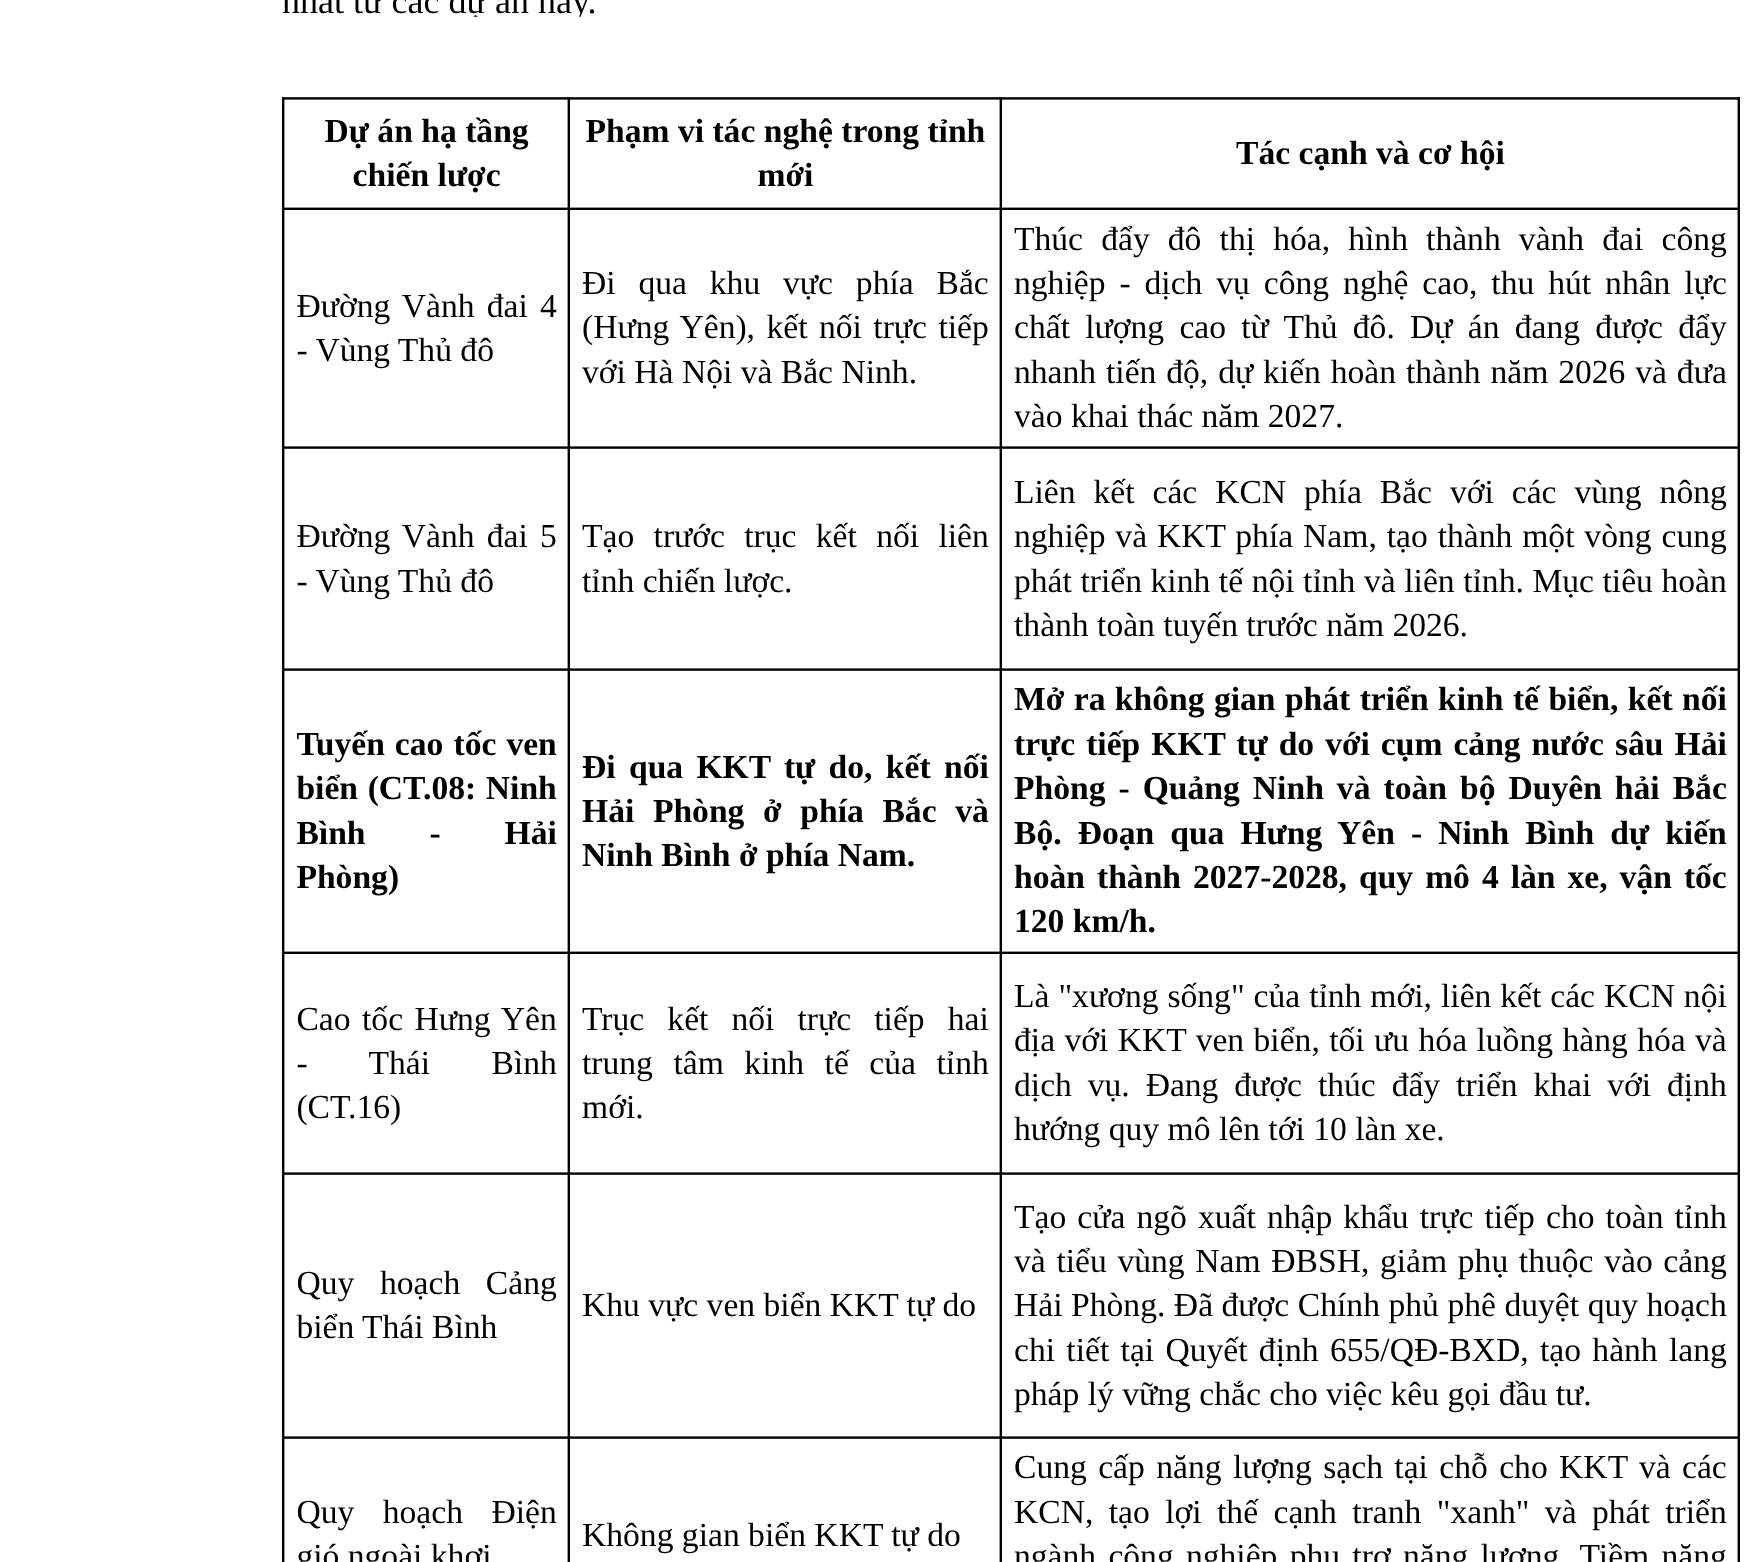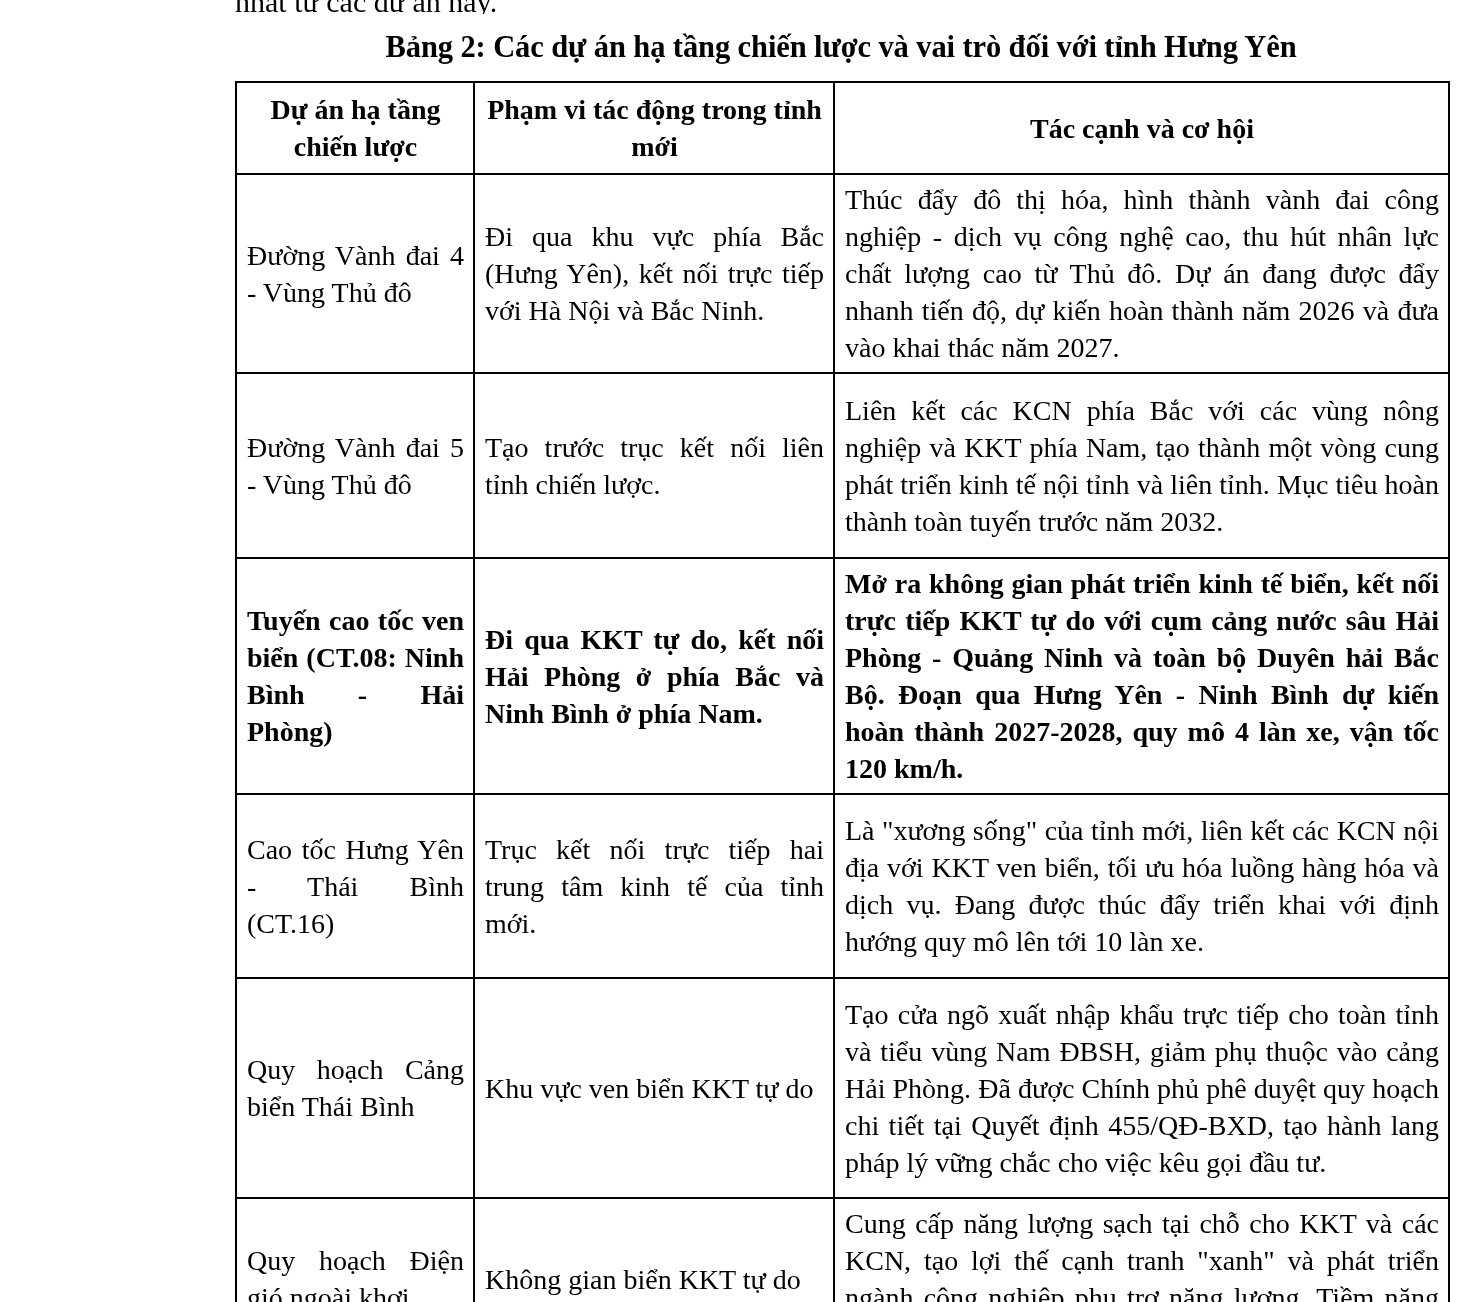--- a/index.html
+++ b/index.html
@@ -102,60 +102,59 @@
   .row-h-5 td { height: 220px; }
   .row-h-6 td { height: 160px; }
 </style>
 </head>
 <body>
 
 <div class="page">
 
   <div class="clipped-top">nhất từ các dự án này.</div>
 
-  <div class="table-caption">Bảng 2: Các dự án hạ tầng chiến lược và vai trò đối với tỉnh Hưng Yên</div>
 
   <table class="infra-table">
     <colgroup>
       <col class="c1">
         <col class="c2">
         <col class="c3">
     </colgroup>
     <thead>
       <tr>
         <th>Dự án hạ tầng chiến lược</th>
-        <th>Phạm vi tác động trong tỉnh mới</th>
+        <th>Phạm vi tác nghệ trong tỉnh mới</th>
         <th>Tác cạnh và cơ hội</th>
       </tr>
     </thead>
     <tbody>
       <tr class="row-h-1">
         <td class="col-a">Đường Vành đai 4 - Vùng Thủ đô</td>
         <td class="col-b">Đi qua khu vực phía Bắc (Hưng Yên), kết nối trực tiếp với Hà Nội và Bắc Ninh.</td>
         <td class="col-c">Thúc đẩy đô thị hóa, hình thành vành đai công nghiệp - dịch vụ công nghệ cao, thu hút nhân lực chất lượng cao từ Thủ đô. Dự án đang được đẩy nhanh tiến độ, dự kiến hoàn thành năm 2026 và đưa vào khai thác năm 2027.</td>
       </tr>
       <tr class="row-h-2">
         <td class="col-a">Đường Vành đai 5 - Vùng Thủ đô</td>
         <td class="col-b">Tạo trước trục kết nối liên tỉnh chiến lược.</td>
-        <td class="col-c">Liên kết các KCN phía Bắc với các vùng nông nghiệp và KKT phía Nam, tạo thành một vòng cung phát triển kinh tế nội tỉnh và liên tỉnh. Mục tiêu hoàn thành toàn tuyến trước năm 2032.</td>
+        <td class="col-c">Liên kết các KCN phía Bắc với các vùng nông nghiệp và KKT phía Nam, tạo thành một vòng cung phát triển kinh tế nội tỉnh và liên tỉnh. Mục tiêu hoàn thành toàn tuyến trước năm 2026.</td>
       </tr>
       <tr class="row-h-3">
         <td class="col-a">Tuyến cao tốc ven biển (CT.08: Ninh Bình - Hải Phòng)</td>
         <td class="col-b">Đi qua KKT tự do, kết nối Hải Phòng ở phía Bắc và Ninh Bình ở phía Nam.</td>
         <td class="col-c">Mở ra không gian phát triển kinh tế biển, kết nối trực tiếp KKT tự do với cụm cảng nước sâu Hải Phòng - Quảng Ninh và toàn bộ Duyên hải Bắc Bộ. Đoạn qua Hưng Yên - Ninh Bình dự kiến hoàn thành 2027-2028, quy mô 4 làn xe, vận tốc 120 km/h.</td>
       </tr>
       <tr class="row-h-4">
         <td class="col-a">Cao tốc Hưng Yên - Thái Bình (CT.16)</td>
         <td class="col-b">Trục kết nối trực tiếp hai trung tâm kinh tế của tỉnh mới.</td>
         <td class="col-c">Là "xương sống" của tỉnh mới, liên kết các KCN nội địa với KKT ven biển, tối ưu hóa luồng hàng hóa và dịch vụ. Đang được thúc đẩy triển khai với định hướng quy mô lên tới 10 làn xe.</td>
       </tr>
       <tr class="row-h-5">
         <td class="col-a">Quy hoạch Cảng biển Thái Bình</td>
         <td class="col-b">Khu vực ven biển KKT tự do</td>
-        <td class="col-c">Tạo cửa ngõ xuất nhập khẩu trực tiếp cho toàn tỉnh và tiểu vùng Nam ĐBSH, giảm phụ thuộc vào cảng Hải Phòng. Đã được Chính phủ phê duyệt quy hoạch chi tiết tại Quyết định 455/QĐ-BXD, tạo hành lang pháp lý vững chắc cho việc kêu gọi đầu tư.</td>
+        <td class="col-c">Tạo cửa ngõ xuất nhập khẩu trực tiếp cho toàn tỉnh và tiểu vùng Nam ĐBSH, giảm phụ thuộc vào cảng Hải Phòng. Đã được Chính phủ phê duyệt quy hoạch chi tiết tại Quyết định 655/QĐ-BXD, tạo hành lang pháp lý vững chắc cho việc kêu gọi đầu tư.</td>
       </tr>
       <tr class="row-h-6">
         <td class="col-a">Quy hoạch Điện gió ngoài khơi</td>
         <td class="col-b">Không gian biển KKT tự do</td>
         <td class="col-c">Cung cấp năng lượng sạch tại chỗ cho KKT và các KCN, tạo lợi thế cạnh tranh "xanh" và phát triển ngành công nghiệp phụ trợ năng lượng. Tiềm năng phát triển trên 10.000 MW, phù</td>
       </tr>
     </tbody>
   </table>
 
 </div>

